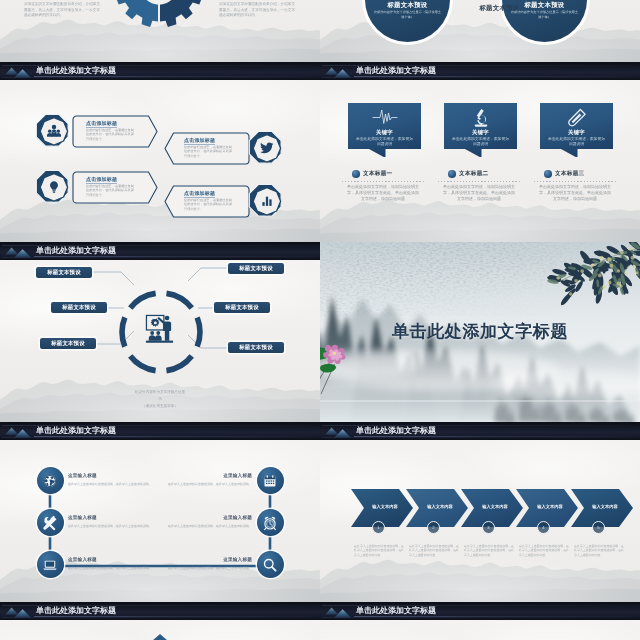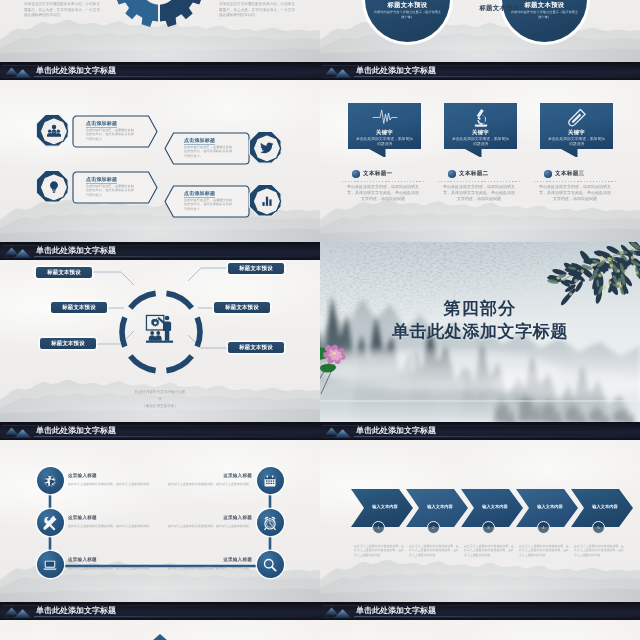--- a/index.html
+++ b/index.html
@@ -742,21 +742,20 @@
           <circle cx="137" cy="33" r="1.6"></circle>
           <circle cx="106" cy="18" r="2.3"></circle>
           <circle cx="116" cy="31" r="1.8"></circle>
           <circle cx="119" cy="48" r="2.0"></circle>
           <circle cx="132" cy="16" r="2.2"></circle>
           <circle cx="125" cy="34" r="1.8"></circle>
           <circle cx="116" cy="45" r="2.1"></circle>
         </g>
     </svg>
 
-    <div class="part">第四部分</div>
     <div class="ttl2">单击此处添加文字标题</div>
   </div>
 
   <div class="slide" id="s7">
     <div class="mist">
         <svg class="hills2" viewBox="0 0 320 60" preserveAspectRatio="none">
           <path d="M0 60 L0 40 C12 34 20 22 30 26 C40 30 46 18 56 22 C66 26 72 16 84 21 C96 26 104 14 116 20 C128 26 136 15 150 21 C164 27 172 17 186 23 C200 29 208 18 224 24 C240 30 250 20 266 26 C282 32 296 22 320 28 L320 60 Z" fill="#97a0aa"></path>
         </svg>
         <svg class="hills" viewBox="0 0 320 96" preserveAspectRatio="none">
           <path d="M0 96 L0 66 C8 60 14 48 22 52 C32 57 38 38 48 44 C58 50 64 34 74 42 C84 50 90 40 100 46 C108 51 114 36 124 44 C134 52 140 42 150 48 C160 54 166 38 176 46 C186 54 192 44 202 50 C210 55 216 42 226 50 C236 58 242 48 252 53 C262 58 268 46 278 52 C288 58 296 50 306 54 C312 56 316 52 320 54 L320 96 Z" fill="#959ea8"></path>

